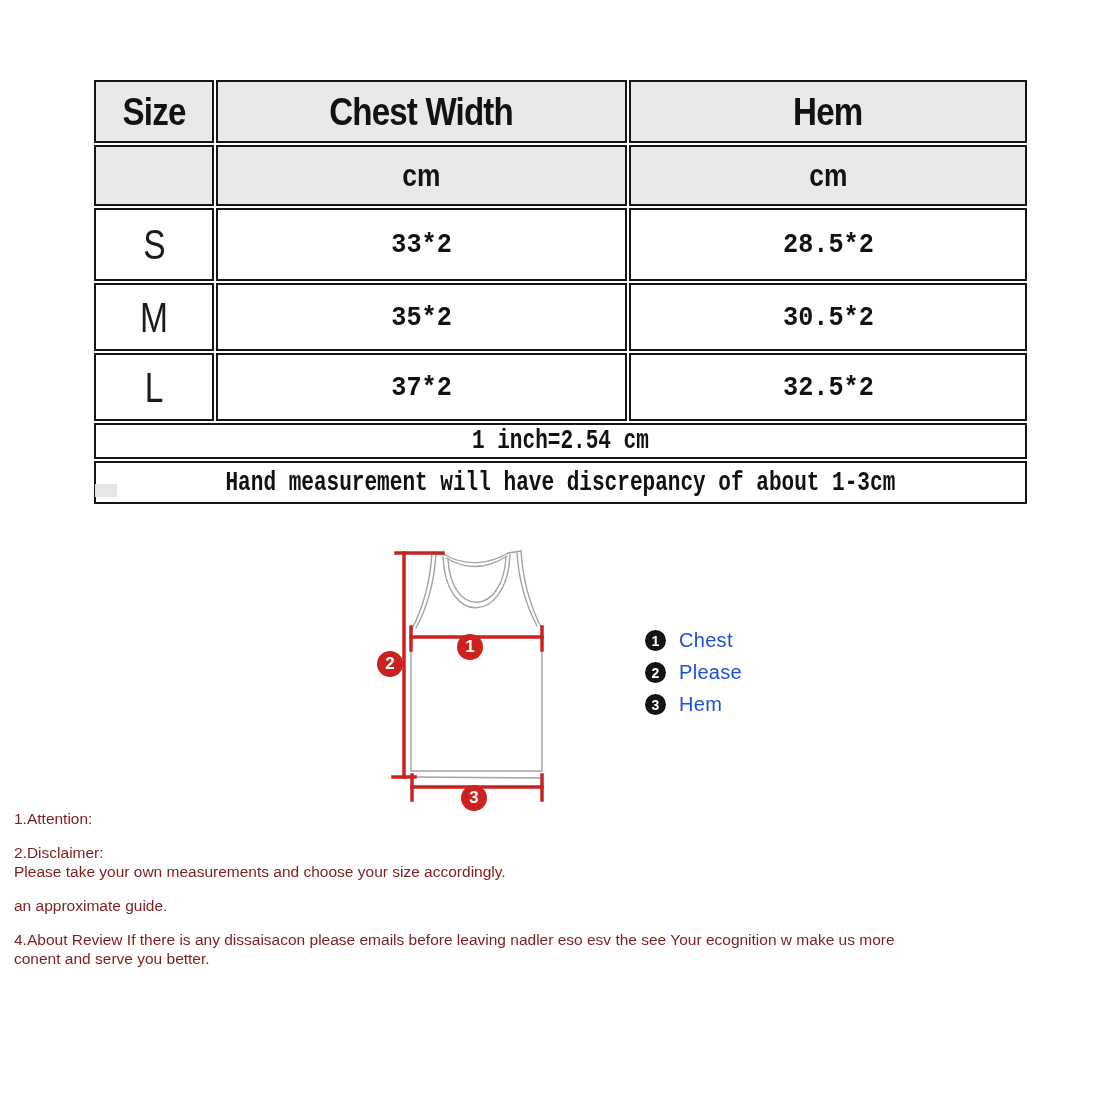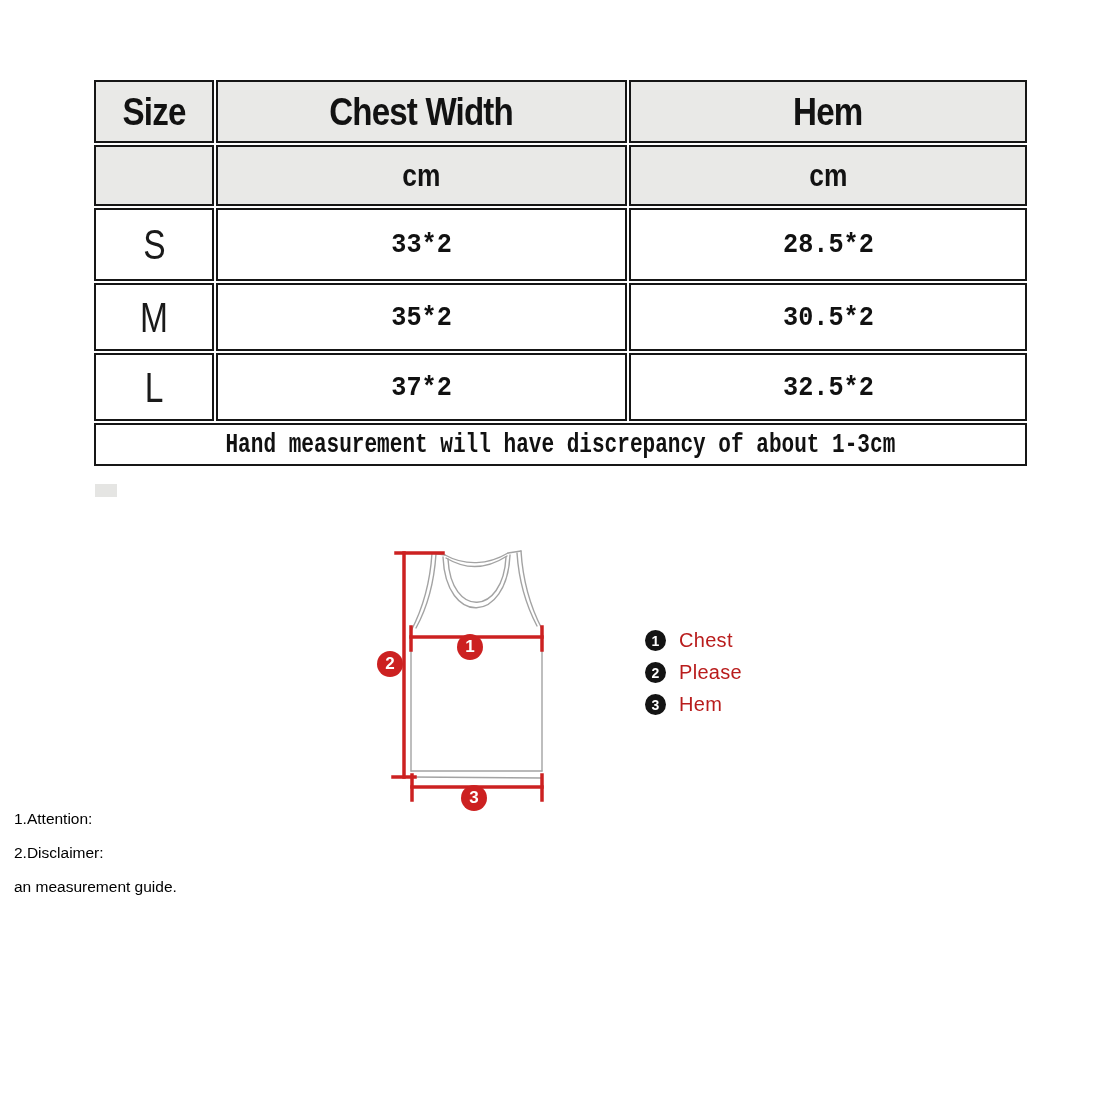--- a/index.html
+++ b/index.html
@@ -37,25 +37,25 @@
       justify-content:center;font-family:"Liberation Sans",sans-serif;}
   #marker-1{left:457px;top:634px;}
   #marker-2{left:377px;top:651px;}
   #marker-3{left:461px;top:785px;}
 
   
   .legend{position:absolute;left:645px;top:630px;display:flex;flex-direction:column;gap:11px;}
   .legend-row{display:flex;align-items:center;height:21px;}
   .legend-badge{width:21px;height:21px;border-radius:50%;background:#141414;color:#fff;
       font-size:14px;font-weight:bold;display:flex;align-items:center;justify-content:center;flex:0 0 21px;}
-  .legend-label{margin-left:13px;font-size:20px;color:#b91c1c;letter-spacing:0.3px;}
+  .legend-label{margin-left:13px;font-size:20px;color:#1d4ed8;letter-spacing:0.3px;}
 
   
   .notes{position:absolute;left:14px;top:809px;width:1078px;font-size:15.5px;
-      line-height:19px;color:#000000;}
+      line-height:19px;color:#7f1d1d;}
   .para{margin:0 0 15px 0;}
   .note-title,.note-line{white-space:nowrap;}
 </style>
 </head>
 <body>
 
 <div class="page">
 
   <table class="size-table">
     <colgroup>
@@ -81,20 +81,23 @@
     </tr>
     <tr class="r-m">
       <td><span class="sz">M</span></td>
       <td><span class="val">35*2</span></td>
       <td><span class="val">30.5*2</span></td>
     </tr>
     <tr class="r-l">
       <td><span class="sz">L</span></td>
       <td><span class="val">37*2</span></td>
       <td><span class="val">32.5*2</span></td>
+    </tr>
+    <tr class="r-note1">
+      <td colspan="3"><span class="note-cell">1 inch=2.54 cm</span></td>
     </tr>
     <tr class="r-note2">
       <td colspan="3"><span class="note-cell">Hand measurement will have discrepancy of about 1-3cm</span></td>
     </tr>
   </tbody>
     </table>
 
   <div class="artifact"></div>
 
   <svg class="diagram" width="220" height="280" viewBox="0 0 220 280">
@@ -157,19 +160,24 @@
       <span class="legend-label">Hem</span>
     </div>
   </div>
 
   <div class="notes">
     <div class="para">
       <div class="note-title">1.Attention:</div>
     </div>
     <div class="para">
       <div class="note-title">2.Disclaimer:</div>
+      <div class="note-line">Please take your own measurements and choose your size accordingly.</div>
     </div>
     <div class="para">
-      <div class="note-line">an measurement guide.</div>
+      <div class="note-line">an approximate guide.</div>
+    </div>
+    <div class="para">
+      <div class="note-line">4.About Review If there is any dissaisacon please emails before leaving nadler eso esv the see Your ecognition w make us more</div>
+      <div class="note-line">conent and serve you better.</div>
     </div>
   </div>
 
 </div>
 
 </body></html>

